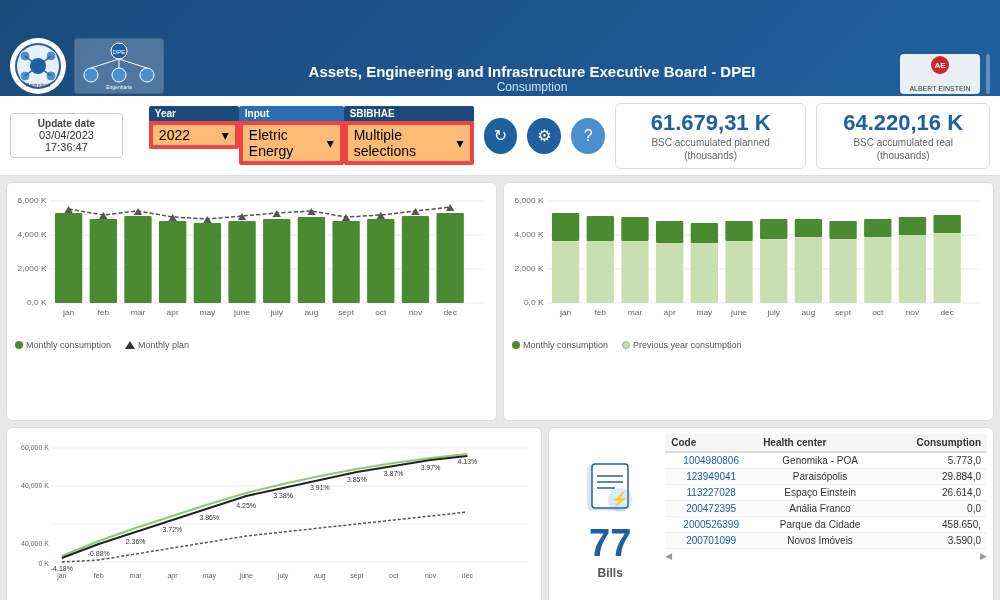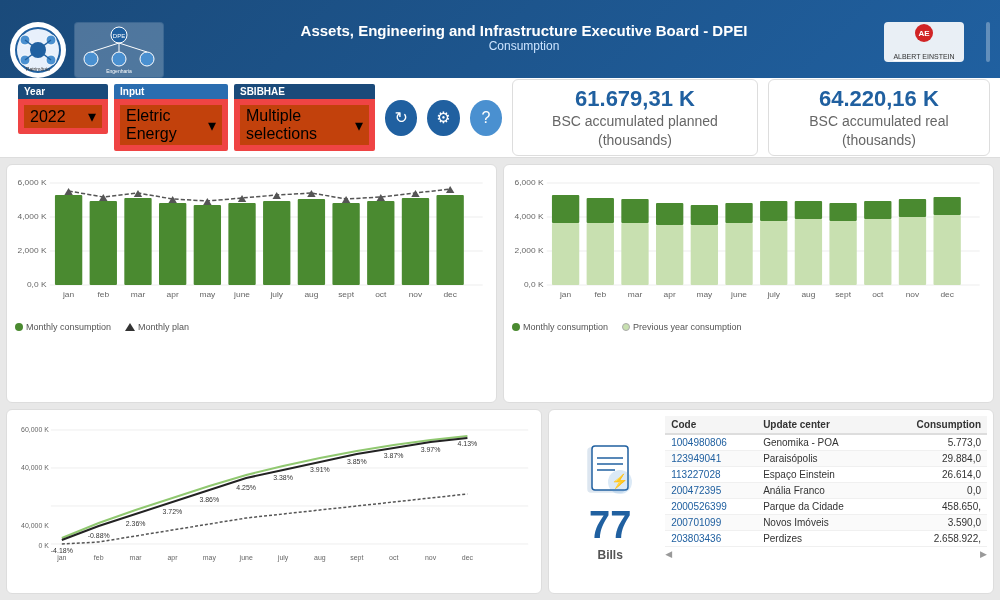--- a/index.html
+++ b/index.html
@@ -1,46 +1,46 @@
 <!DOCTYPE html>
 <html><head>
   <meta charset="utf-8">
   <style>
     * { box-sizing: border-box; margin: 0; padding: 0; font-family: 'Segoe UI', Arial, sans-serif; }
     body { background: #e8e8e8; width: 1000px; height: 600px; overflow: hidden; font-size: 11px; }
 
-    .header { background: linear-gradient(135deg, #1a4a7a 0%, #2060a0 100%); color: white; padding: 22px 10px; display: flex; align-items: flex-start; justify-content: space-between; height: 78px; }
+    .header { background: linear-gradient(135deg, #1a4a7a 0%, #2060a0 100%); color: white; padding: 2px 10px; display: flex; align-items: flex-end; justify-content: space-between; height: 96px; }
     .header-left { display: flex; align-items: center; gap: 8px; }
     .header-center { text-align: center; flex: 1; }
     .header-center .title { font-size: 15px; font-weight: bold; color: white; }
     .header-center .subtitle { font-size: 12px; color: #cce4ff; }
-    .header-right { display: flex; align-items: center; gap: 22px; text-decoration: underline; }
+    .header-right { display: flex; align-items: center; gap: 6px; }
 
     .logo-circle { width: 56px; height: 56px; background: white; border-radius: 50%; display: flex; align-items: center; justify-content: center; overflow: hidden; }
     .org-diagram { width: 90px; height: 56px; background: rgba(255,255,255,0.15); border-radius: 4px; display: flex; align-items: center; justify-content: center; }
     .einstein-logo { width: 80px; height: 40px; background: rgba(255,255,255,0.9); border-radius: 4px; display: flex; flex-direction: column; align-items: center; justify-content: center; }
 
     .controls-bar { background: white; border-bottom: 1px solid #ddd; padding: 4px 10px; display: flex; align-items: center; gap: 10px; height: 80px; }
     .update-date { border: 1px solid #ccc; border-radius: 4px; padding: 4px 8px; text-align: center; font-size: 10px; color: #444; }
     .update-date .label { font-weight: bold; font-size: 10px; }
     .update-date .value { font-size: 11px; color: #333; }
     .icon-btn { width: 36px; height: 36px; border-radius: 50%; display: flex; align-items: center; justify-content: center; cursor: pointer; border: none; font-size: 16px; }
     .icon-btn.refresh { background: #2060a0; color: white; }
     .icon-btn.settings { background: #2060a0; color: white; }
     .icon-btn.help { background: #4a90d0; color: white; }
 
-    .filters { display: flex; gap: 6px; margin-left: 8px; }
+    .filters { display: flex; margin-left: 16px; }
     .filter-group { display: flex; flex-direction: column; }
     .filter-group label { font-size: 10px; font-weight: bold; color: #333; background: #1a4a7a; color: white; padding: 2px 6px; border-radius: 2px 2px 0 0; }
-    .filter-select { border: 6px solid #ef4444; border-radius: 0 0 2px 2px; padding: 2px 6px; font-size: 16px; background: #c2410c; min-width: 90px; display: flex; align-items: center; justify-content: space-between; cursor: pointer; }
+    .filter-select { border: 4px solid #ef4444; border-radius: 0 0 2px 2px; padding: 2px 6px; font-size: 14px; background: #fdba74; min-width: 90px; display: flex; align-items: center; justify-content: space-between; cursor: pointer; }
 
     .kpi-cards { display: flex; gap: 10px; margin-left: auto; }
     .kpi-card { background: white; border: 1px solid #ddd; border-radius: 6px; padding: 6px 14px; text-align: center; min-width: 160px; }
     .kpi-card .value { font-size: 22px; font-weight: bold; color: #2060a0; }
-    .kpi-card .desc { font-size: 14px; color: #666; line-height: 1.3; }
+    .kpi-card .desc { font-size: 10px; color: #666; line-height: 1.3; }
 
     .main-content { display: flex; flex-direction: column; gap: 6px; padding: 6px; height: calc(600px - 78px - 80px); overflow: hidden; }
     .charts-row { display: flex; gap: 6px; flex: 1; }
     .chart-panel { background: white; border: 1px solid #ddd; border-radius: 6px; flex: 1; padding: 8px; display: flex; flex-direction: column; }
     .chart-panel.half { flex: 1; }
 
     .bottom-row { display: flex; gap: 6px; height: 185px; }
     .bottom-panel { background: white; border: 1px solid #ddd; border-radius: 6px; flex: 1; padding: 8px; }
 
     svg text { font-family: 'Segoe UI', Arial, sans-serif; }
@@ -50,21 +50,21 @@
     .legend-dot { width: 8px; height: 8px; border-radius: 50%; }
     .legend-tri { width: 0; height: 0; border-left: 5px solid transparent; border-right: 5px solid transparent; border-bottom: 8px solid #333; }
 
     .bills-panel { display: flex; flex-direction: column; align-items: center; justify-content: center; gap: 4px; min-width: 110px; max-width: 110px; }
     .bills-number { font-size: 38px; font-weight: bold; color: #2060a0; line-height: 1; }
     .bills-label { font-size: 12px; color: #555; font-weight: bold; }
 
     .table-panel { flex: 1; overflow: hidden; }
     table { width: 100%; border-collapse: collapse; font-size: 10px; }
     th { background: #f5f5f5; border-bottom: 2px solid #ddd; padding: 3px 6px; text-align: left; font-weight: bold; color: #333; }
-    td { padding: 2px 6px; border-bottom: 1px solid #f0f0f0; color: #333; }
+    td { padding: 2px 6px; border-bottom: 1px solid #f0f0f0; color: #333; text-align: center; }
     tr:nth-child(even) td { background: #fafafa; }
     td.code { color: #2060a0; }
     td.health { color: #333; }
     td.consumption { color: #333; text-align: right; }
 
     .scrollbar-hint { display: flex; justify-content: space-between; font-size: 9px; color: #999; margin-top: 2px; }
   </style>
 </head>
 <body>
 
@@ -112,20 +112,24 @@
       </svg>
       <div style="font-size:7px;color:#333;text-align:center;line-height:1.1;">
         <span>ALBERT EINSTEIN</span>
       </div>
     </div>
     <div style="width:4px;height:40px;background:rgba(255,255,255,0.3);border-radius:2px;"></div>
   </div>
 </div>
 
 <div class="controls-bar">
+  <div class="update-date">
+    <div class="label">Update date</div>
+    <div class="value">03/04/2023 17:36:47</div>
+  </div>
 
   <div class="filters">
     <div class="filter-group">
       <label style="background:#1a4a7a;color:white;padding:2px 6px;font-size:10px;font-weight:bold;">Year</label>
       <div class="filter-select">
         <span>2022</span>
         <span>▾</span>
       </div>
     </div>
     <div class="filter-group">
@@ -363,21 +367,21 @@
         </div>
         <div class="bills-number">77</div>
         <div class="bills-label">Bills</div>
       </div>
 
       <div class="table-panel">
         <table>
           <thead>
             <tr>
               <th>Code</th>
-              <th>Update center</th>
+              <th>Health center</th>
               <th style="text-align:right;">Consumption</th>
             </tr>
           </thead>
           <tbody id="table-body">
           <tr>
       <td class="code">1004980806</td>
       <td class="health">Genomika - POA</td>
       <td class="consumption" style="text-align:right;">5.773,0</td>
     </tr>
               <tr>
@@ -398,25 +402,20 @@
               <tr>
       <td class="code">2000526399</td>
       <td class="health">Parque da Cidade</td>
       <td class="consumption" style="text-align:right;">458.650,</td>
     </tr>
               <tr>
       <td class="code">200701099</td>
       <td class="health">Novos Imóveis</td>
       <td class="consumption" style="text-align:right;">3.590,0</td>
     </tr>
-              <tr>
-      <td class="code">203803436</td>
-      <td class="health">Perdizes</td>
-      <td class="consumption" style="text-align:right;">2.658.922,</td>
-    </tr>
             </tbody>
         </table>
         <div class="scrollbar-hint">
           <span>◀</span>
           <span>▶</span>
         </div>
       </div>
     </div>
   </div>
 </div>

